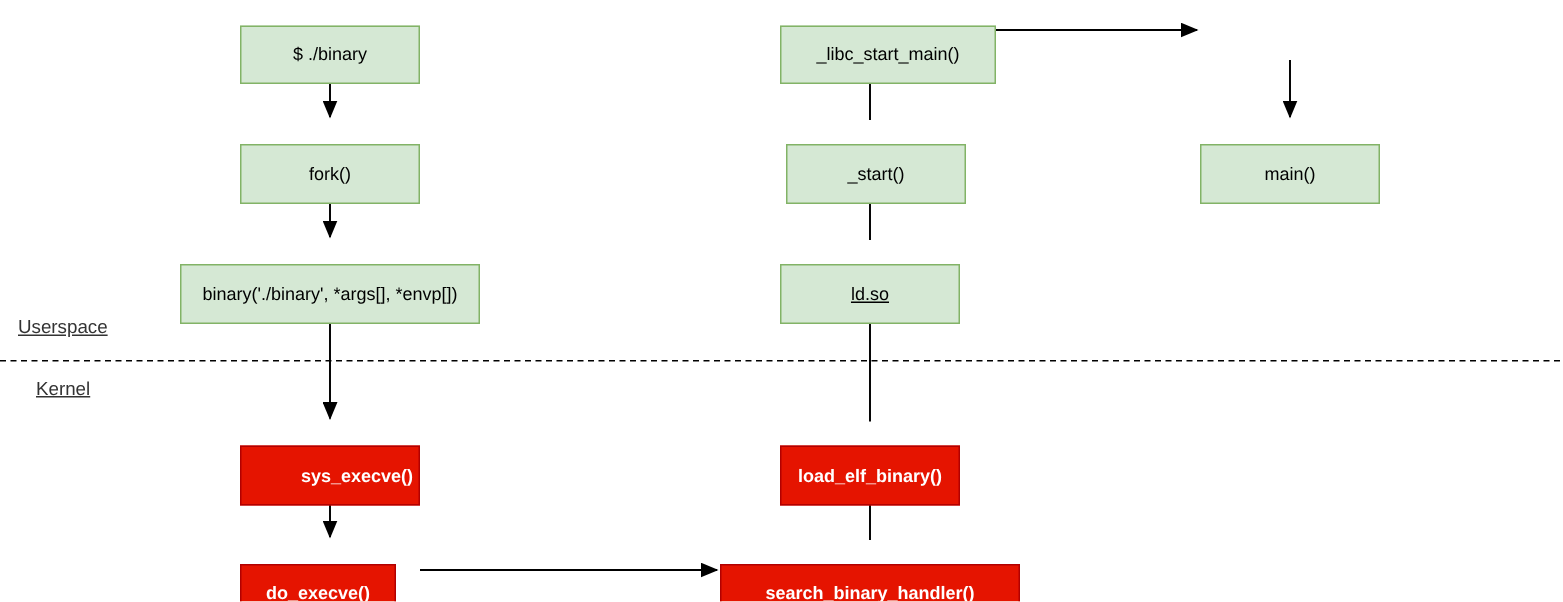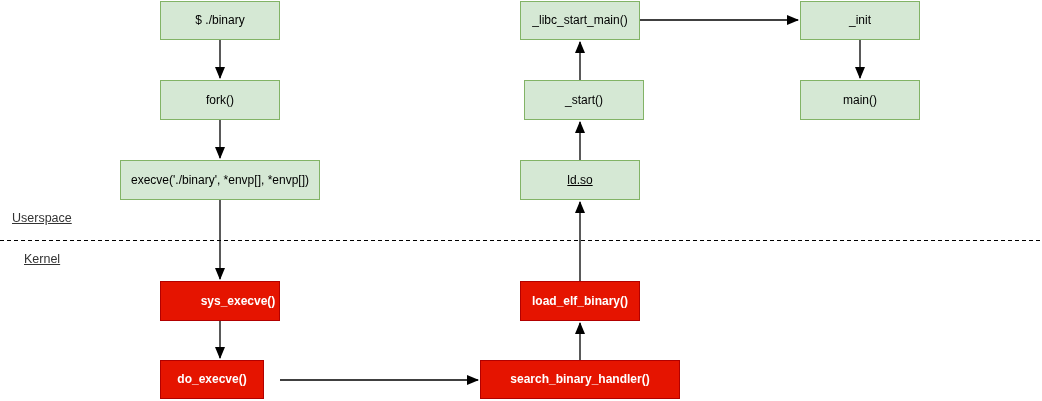--- a/index.html
+++ b/index.html
@@ -25,20 +25,21 @@
   .node {
     position: absolute;
     box-sizing: border-box;
     display: flex;
     align-items: center;
     justify-content: center;
     text-align: left;
     font-size: 12px;
     line-height: 1.2;
     white-space: nowrap;
+    margin-top: 16px;
   }
   .node.green {
     background: #d5e8d4;
     border: 1px solid #82b366;
     color: #000000;
   }
   .node.red {
     background: #e51400;
     border: 1px solid #b20000;
     color: #ffffff;
@@ -53,21 +54,21 @@
   
   .n-binary   { left: 160px; top: 1px;   width: 120px; height: 39px; }
   .n-fork     { left: 160px; top: 80px;  width: 120px; height: 40px; }
   .n-execve   { left: 120px; top: 160px; width: 200px; height: 40px; }
   .n-sys      { left: 160px; top: 281px; width: 120px; height: 40px; padding-left: 36px; }
   .n-do       { left: 160px; top: 360px; width: 104px; height: 39px; }
   .n-sbh      { left: 480px; top: 360px; width: 200px; height: 39px; }
   .n-leb      { left: 520px; top: 281px; width: 120px; height: 40px; }
   .n-ldso     { left: 520px; top: 160px; width: 120px; height: 40px; text-decoration: underline; }
   .n-start    { left: 524px; top: 80px;  width: 120px; height: 40px; }
-  .n-libc     { left: 520px; top: 1px;   width: 120px; height: 39px; }
+  .n-libc     { left: 520px; top: 1px;   width: 144px; height: 39px; }
   .n-init     { left: 800px; top: 1px;   width: 120px; height: 39px; }
   .n-main     { left: 800px; top: 80px;  width: 120px; height: 40px; }
   .l-userspace { left: 12px; top: 211px; }
   .l-kernel    { left: 24px; top: 252px; }
 </style>
 </head>
 <body>
 
 <div class="canvas">
 
@@ -93,26 +94,25 @@
       <line x1="640" y1="20" x2="798" y2="20" marker-end="url(#ah)"></line>
       <line x1="860" y1="40" x2="860" y2="78" marker-end="url(#ah)"></line>
     </g>
   </svg>
 
   <div class="zone-label l-userspace">Userspace</div>
   <div class="zone-label l-kernel">Kernel</div>
 
   <div class="node green n-binary">$ ./binary</div>
   <div class="node green n-fork">fork()</div>
-  <div class="node green n-execve">execve('./binary', *envp[], *envp[])</div>
+  <div class="node green n-execve">binary('./binary', *args[], *envp[])</div>
 
   <div class="node red n-sys">sys_execve()</div>
   <div class="node red n-do">do_execve()</div>
   <div class="node red n-sbh">search_binary_handler()</div>
   <div class="node red n-leb">load_elf_binary()</div>
 
   <div class="node green n-ldso">ld.so</div>
   <div class="node green n-start">_start()</div>
   <div class="node green n-libc">_libc_start_main()</div>
-  <div class="node green n-init">_init</div>
   <div class="node green n-main">main()</div>
 
 </div>
 
 </body></html>

